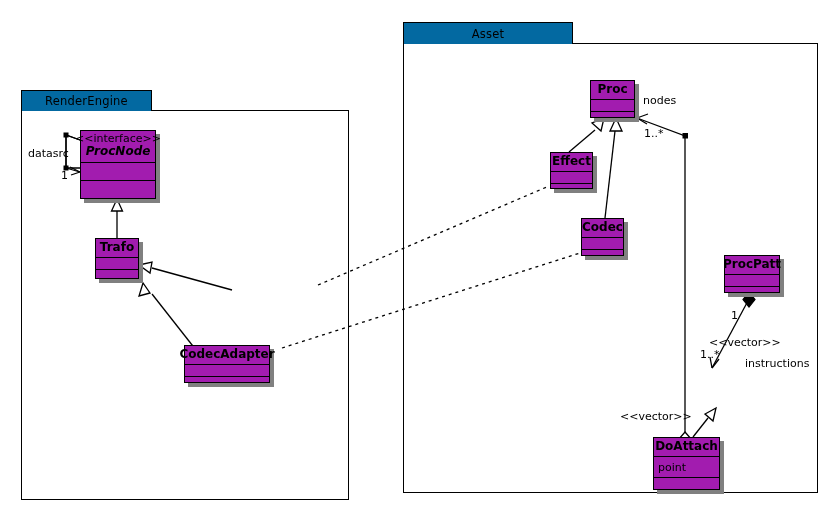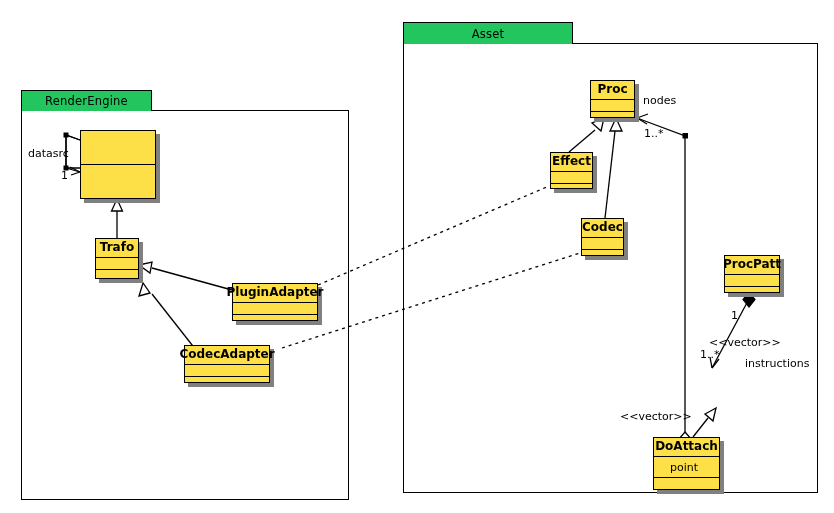--- a/index.html
+++ b/index.html
@@ -28,35 +28,35 @@
   .package {
     position: absolute;
     border: 1.4px solid #000;
     background: transparent;
     box-sizing: border-box;
   }
   .package-tab {
     position: absolute;
     border: 1.4px solid #000;
     border-bottom: none;
-    background: #22c55e;
+    background: #0369a1;
     box-sizing: border-box;
     display: flex;
     align-items: center;
     justify-content: center;
     font-size: 11.5px;
     color: #000;
     letter-spacing: 0.2px;
   }
 
   
   .cls {
     position: absolute;
     box-sizing: border-box;
-    background: #fde047;
+    background: #a21caf;
     border: 1.3px solid #000;
     box-shadow: 4px 4px 0 0 #808080;
     display: flex;
     flex-direction: column;
   }
   .cls .name-cmp {
     flex: 0 0 auto;
     border-bottom: 1.3px solid #000;
     display: flex;
     flex-direction: column;
@@ -78,21 +78,21 @@
     white-space: nowrap;
   }
   .cls.iface .cname {
     font-style: italic;
   }
   .cls .attr-cmp {
     flex: 1 1 auto;
     border-bottom: 1.3px solid #000;
     min-height: 11px;
     font-size: 11px;
-    padding: 0 16px;
+    padding: 0 4px;
     display: flex;
     align-items: center;
   }
   .cls .op-cmp {
     flex: 1 1 auto;
     min-height: 11px;
     font-size: 11px;
     padding: 0 4px;
     display: flex;
     align-items: center;
@@ -196,39 +196,36 @@
   <div class="package-tab" style="left:21px; top:90px; width:131px; height:21px;">
     <span>RenderEngine</span>
   </div>
 
   <div class="package" style="left:403px; top:43px; width:415px; height:450px;"></div>
   <div class="package-tab" style="left:403px; top:22px; width:170px; height:22px;">
     <span>Asset</span>
   </div>
 
   <div class="cls iface" style="left:80px; top:130px; width:76px; height:69px;">
+    <div class="name-cmp">
+      <span class="stereo">&lt;&lt;interface&gt;&gt;</span>
+      <span class="cname">ProcNode</span>
+    </div>
     <div class="attr-cmp"></div>
     <div class="op-cmp"></div>
   </div>
 
   <div class="cls" style="left:95px; top:238px; width:44px; height:41px;">
     <div class="name-cmp">
       <span class="cname">Trafo</span>
     </div>
     <div class="attr-cmp"></div>
     <div class="op-cmp"></div>
   </div>
 
-  <div class="cls" style="left:232px; top:283px; width:86px; height:38px;">
-    <div class="name-cmp">
-      <span class="cname">PluginAdapter</span>
-    </div>
-    <div class="attr-cmp"></div>
-    <div class="op-cmp"></div>
-  </div>
 
   <div class="cls" style="left:184px; top:345px; width:86px; height:38px;">
     <div class="name-cmp">
       <span class="cname">CodecAdapter</span>
     </div>
     <div class="attr-cmp"></div>
     <div class="op-cmp"></div>
   </div>
 
   <div class="cls" style="left:590px; top:80px; width:45px; height:38px;">

